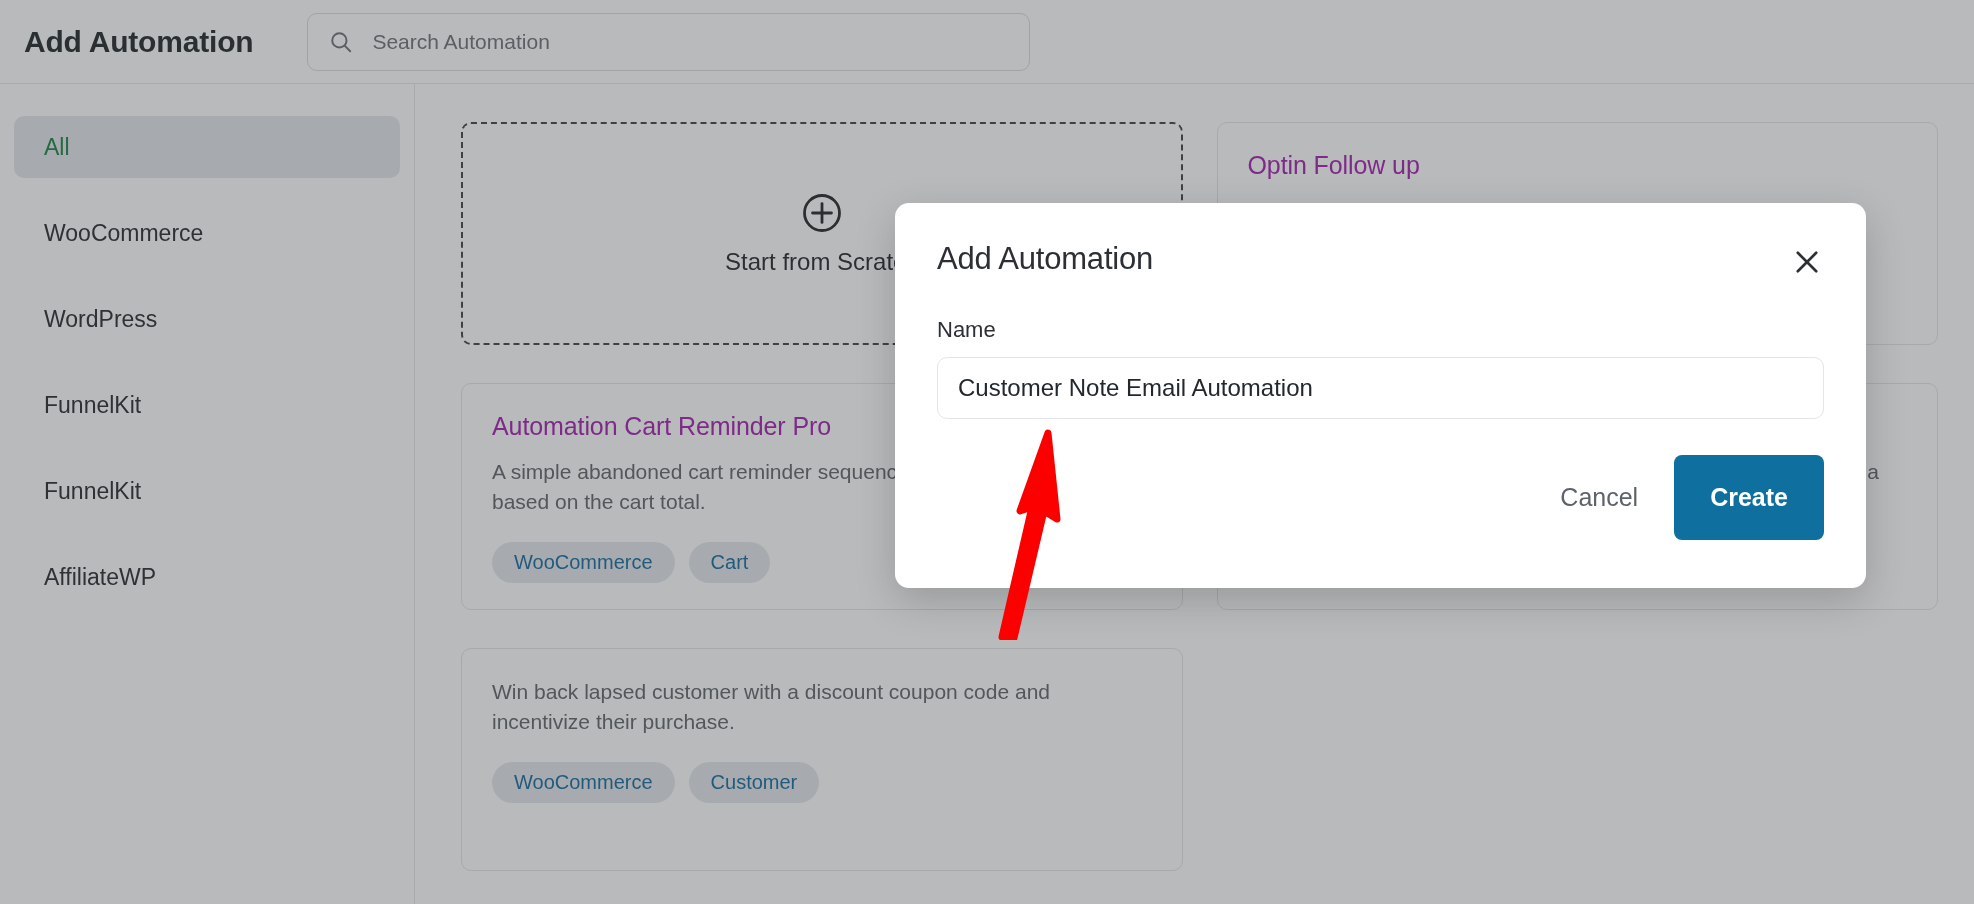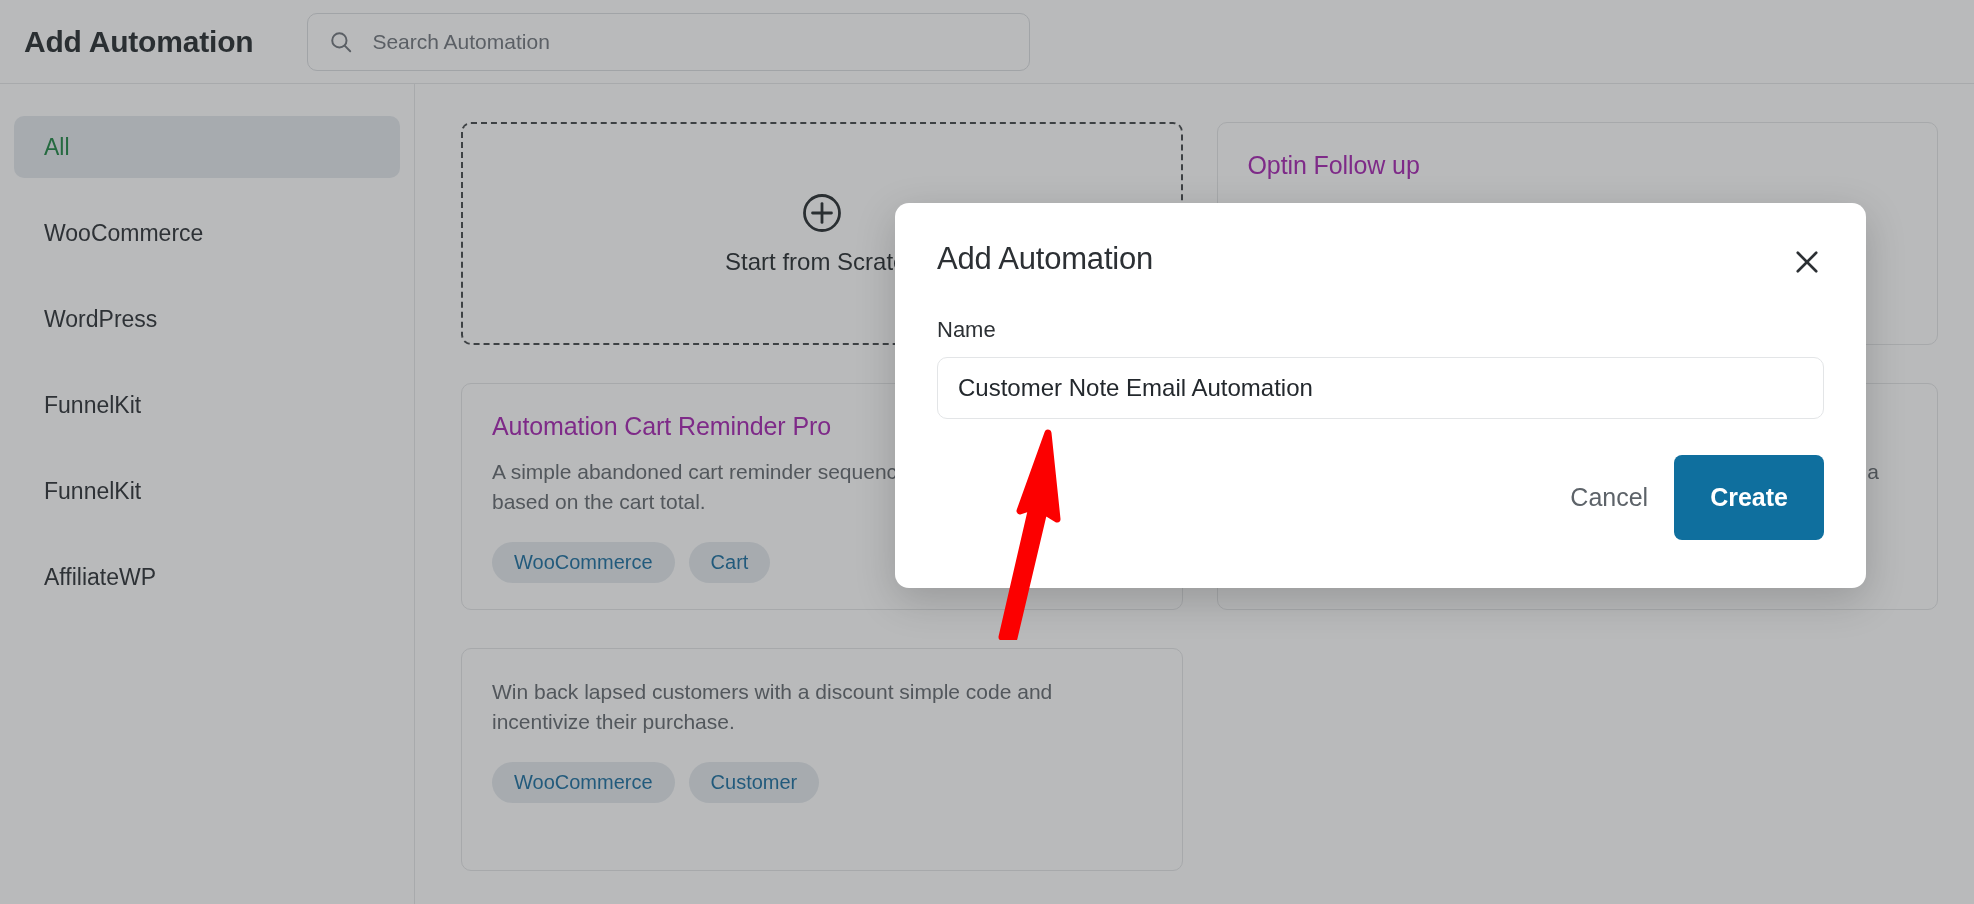--- a/index.html
+++ b/index.html
@@ -208,21 +208,21 @@
     font-size: 24px;
     color: #23282d;
     outline: none;
     background: #ffffff;
   }
   .modal-actions {
     margin-top: 36px;
     display: flex;
     align-items: center;
     justify-content: flex-end;
-    gap: 0;
+    gap: 10px;
   }
   .cancel-btn {
     background: none;
     border: 0;
     font-family: "Liberation Sans", sans-serif;
     font-size: 25px;
     color: #5d6369;
     padding: 12px 26px;
     cursor: pointer;
   }
@@ -323,21 +323,21 @@
       <div class="tpl-card">
         <div class="tpl-title">Specific Product Education (Post-Purchase)</div>
         <div class="tpl-desc">A simple product education email that teaches the customer about a specific product that they've purchased.</div>
         <div class="tags">
           <span class="tag">WooCommerce</span>
           <span class="tag">Orders</span>
         </div>
       </div>
 
       <div class="tpl-card">
-        <div class="tpl-desc">Win back lapsed customers with a discount simple code and incentivize their purchase.</div>
+        <div class="tpl-desc">Win back lapsed customer with a discount coupon code and incentivize their purchase.</div>
         <div class="tags">
           <span class="tag">WooCommerce</span>
           <span class="tag">Customer</span>
         </div>
       </div>
 
     </div>
   </div>
 </div>
 

